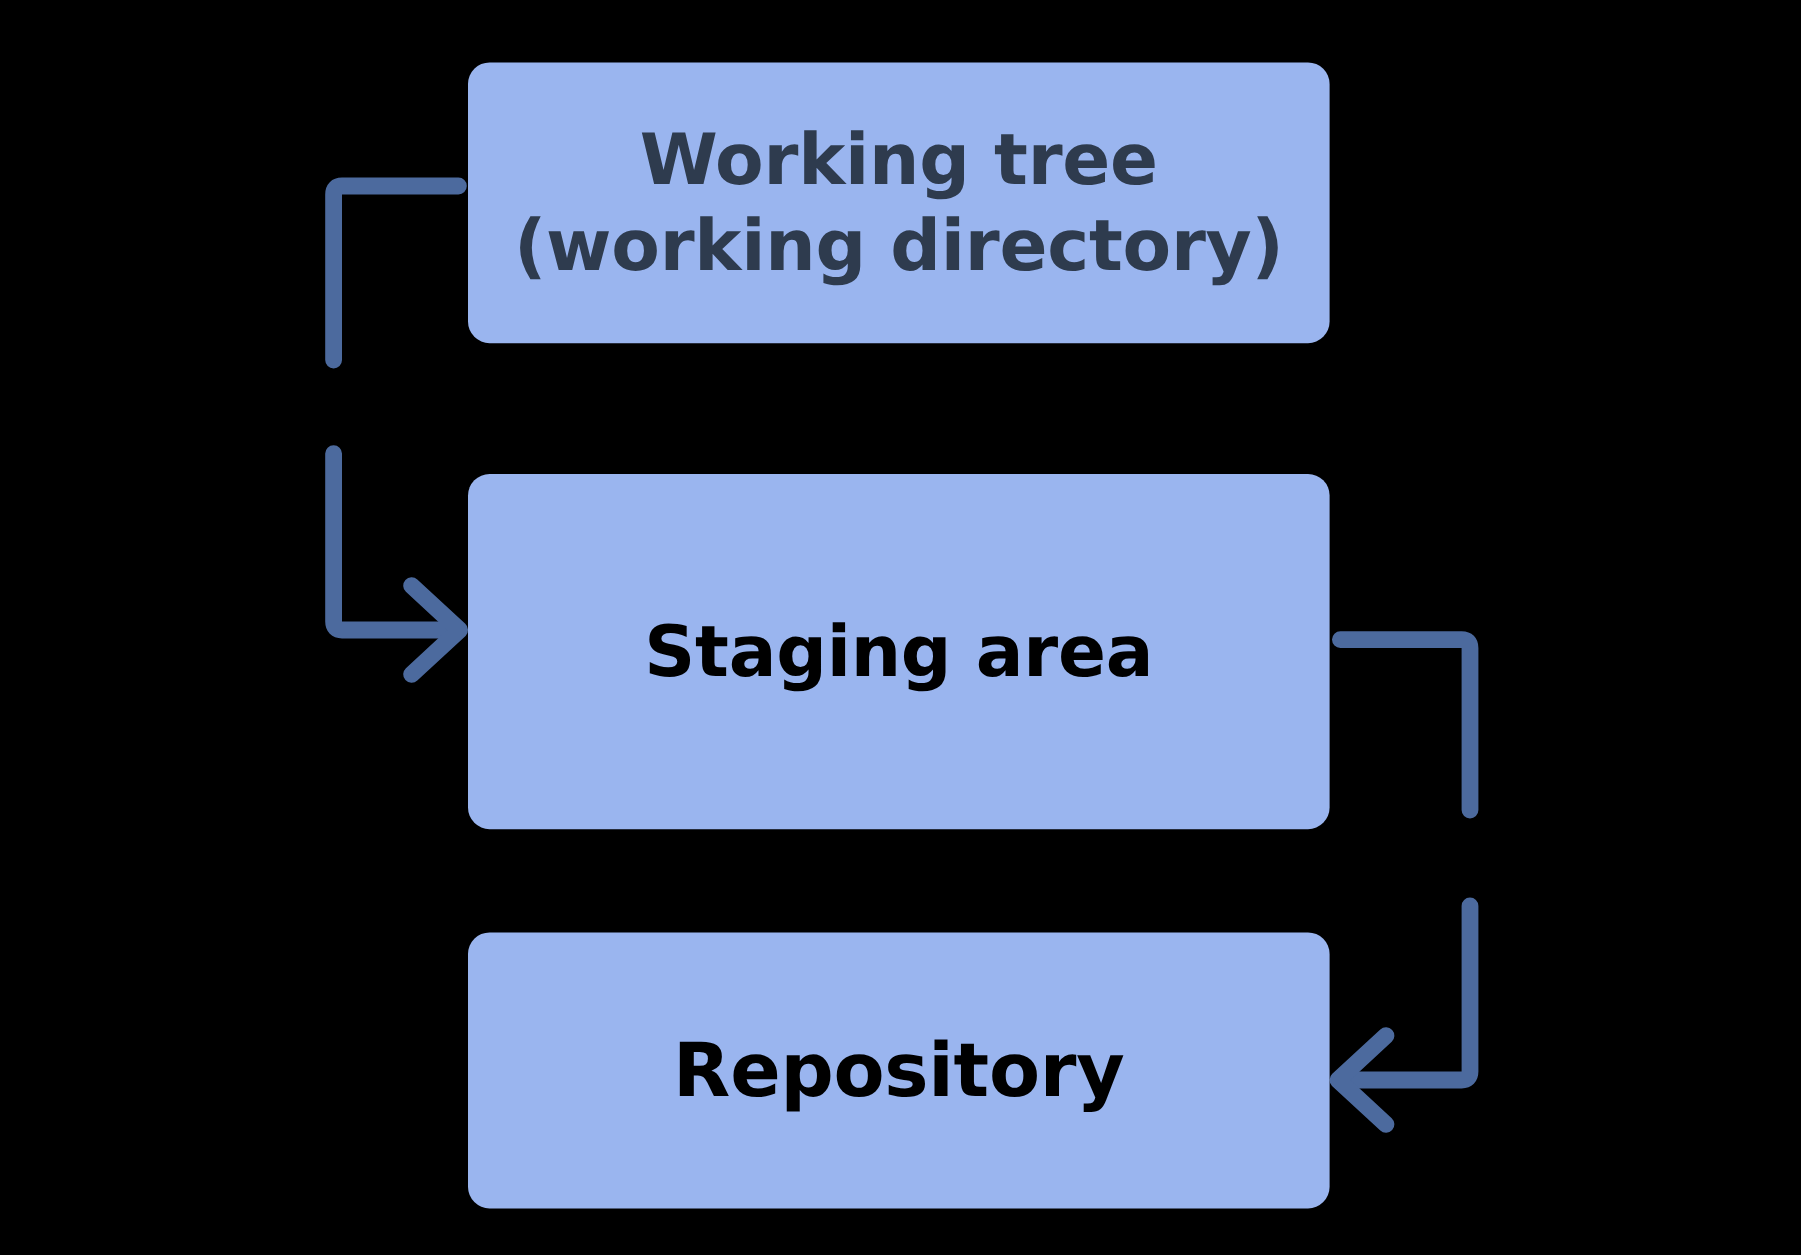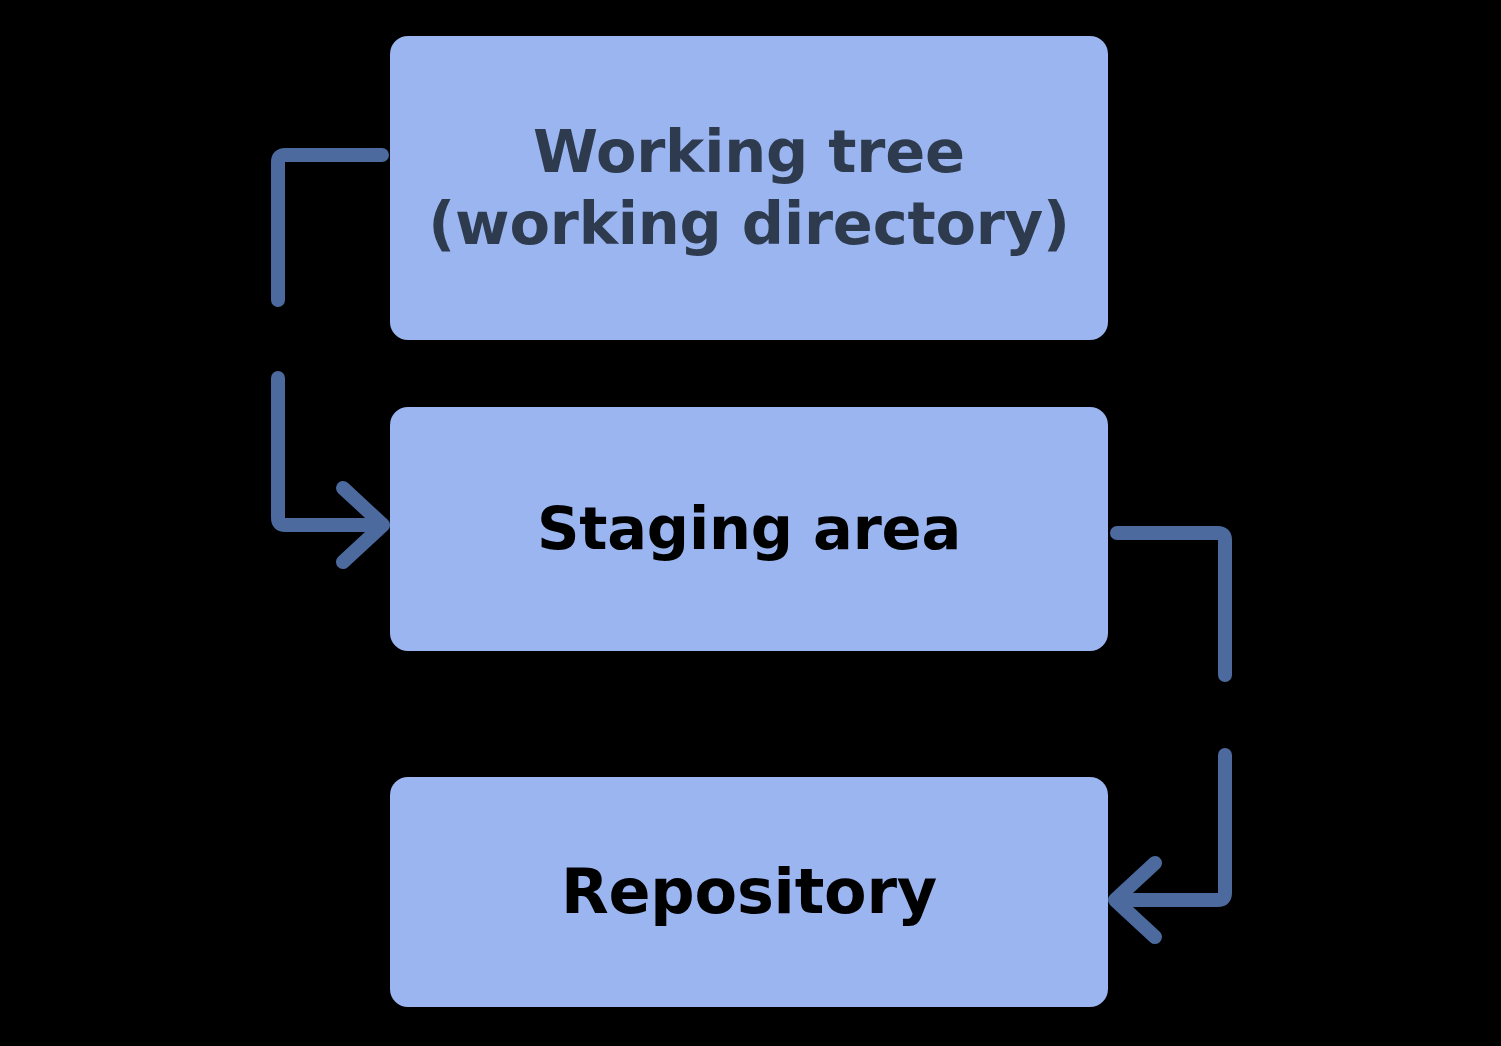--- a/index.html
+++ b/index.html
@@ -37,33 +37,33 @@
     padding: 0 24px;
   }
   .node .node-label {
     display: block;
     width: 100%;
     line-height: 1.22;
     white-space: pre-line;
   }
 
   #node-working-tree {
-    top: 36px;
-    height: 304px;
+    top: 52px;
+    height: 234px;
   }
   #node-working-tree .node-label {
     color: #2E3B4E;
     font-size: 59px;
     font-weight: 700;
     letter-spacing: -0.2px;
   }
 
   #node-staging-area {
-    top: 407px;
-    height: 244px;
+    top: 395px;
+    height: 296px;
   }
   #node-staging-area .node-label {
     color: #000000;
     font-size: 59px;
     font-weight: 700;
     letter-spacing: -0.2px;
   }
 
   #node-repository {
     top: 777px;

